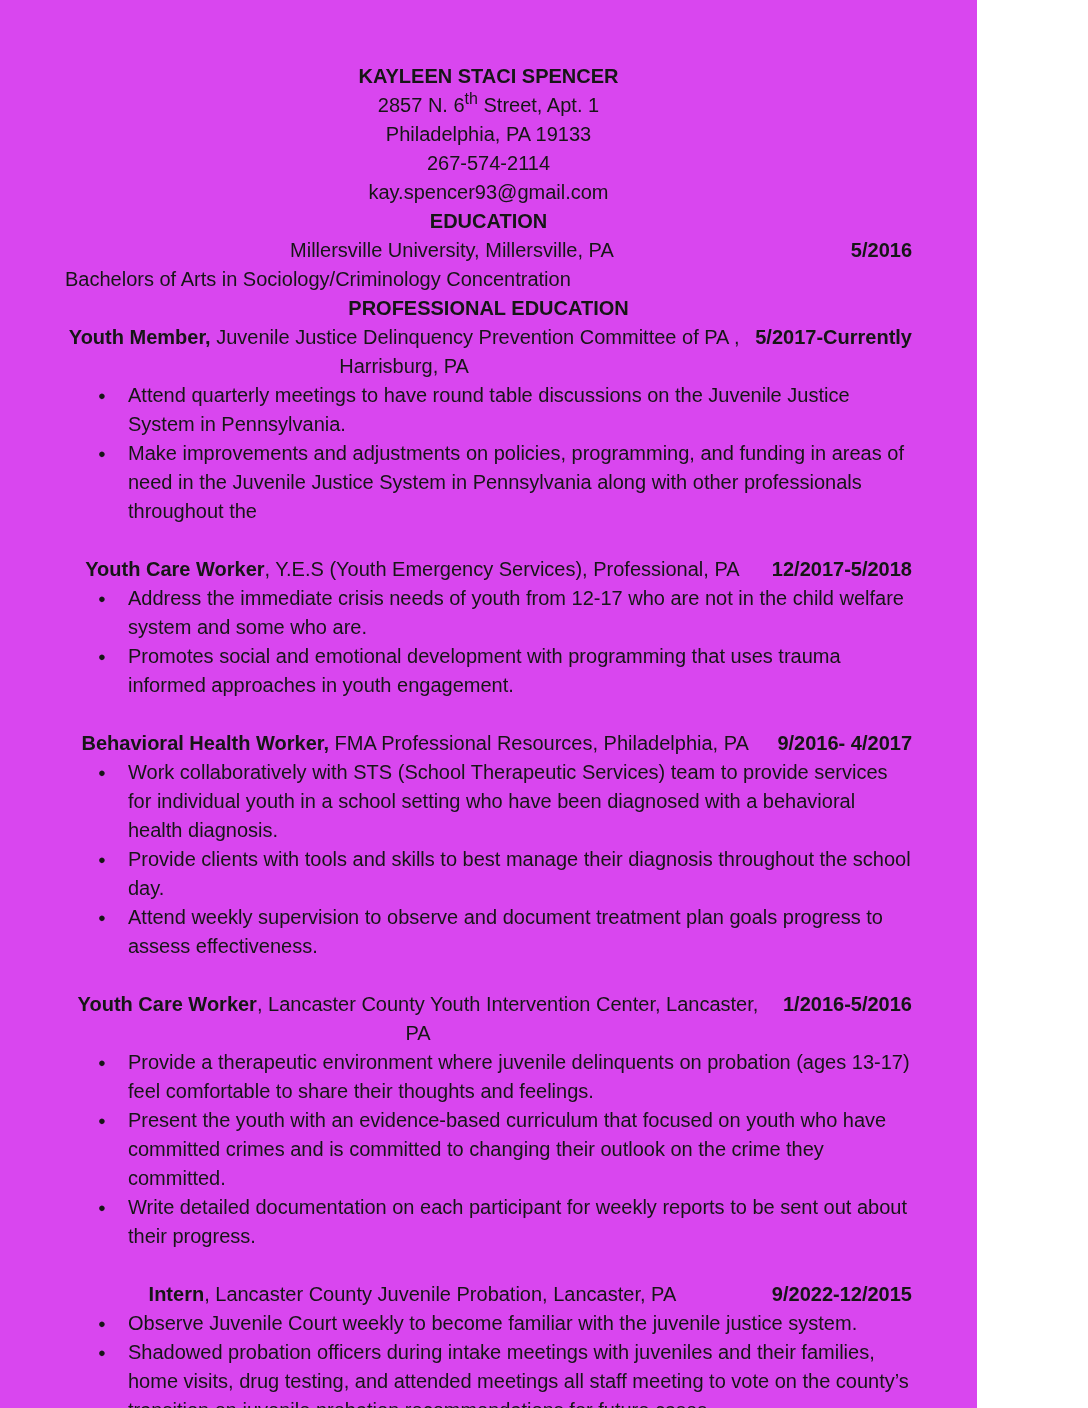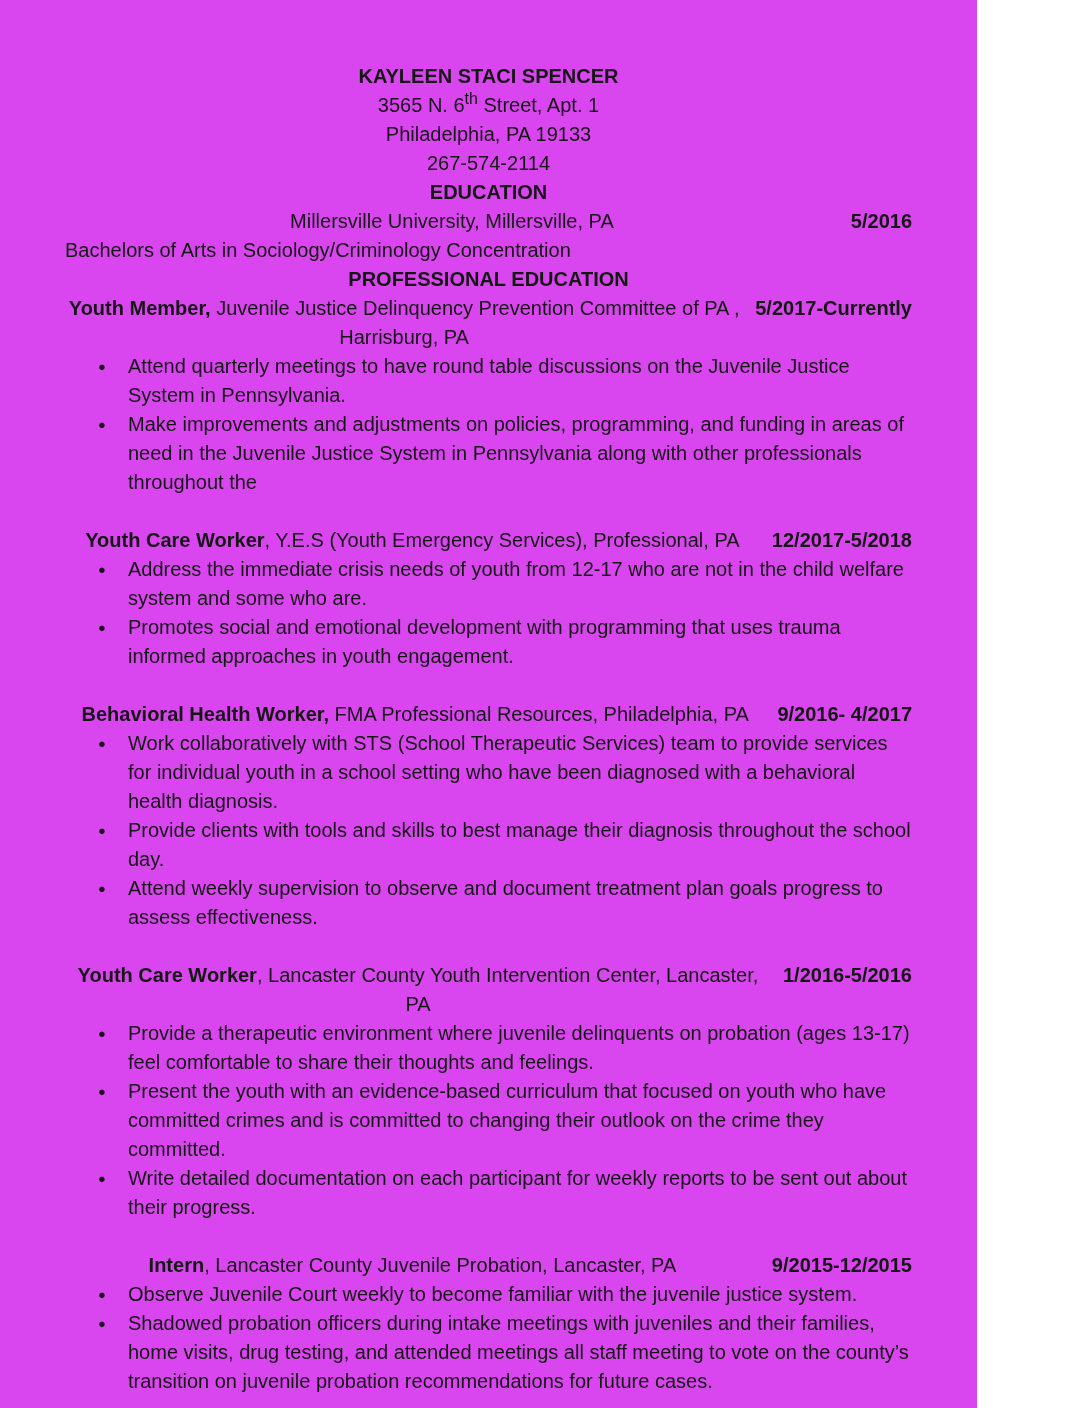--- a/index.html
+++ b/index.html
@@ -57,23 +57,24 @@
   }
   .bullet-text { flex: 1 1 auto; }
 </style>
 </head>
 <body>
 
 <div class="page">
 
   <header class="contact-block">
     <div class="name-line">KAYLEEN STACI SPENCER</div>
-    <div><span>3565 N. 6</span><sup class="ord">th</sup><span> Street, Apt. 1</span></div>
+    <div><span>2857 N. 6</span><sup class="ord">th</sup><span> Street, Apt. 1</span></div>
     <div>Philadelphia, PA 19133</div>
     <div>267-574-2114</div>
+    <div>kay.spencer93@gmail.com</div>
   </header>
 
   <section class="section">
     <h2 class="section-heading">EDUCATION</h2>
     <div class="row">
       <span class="row-left">Millersville University, Millersville, PA</span>
       <span class="row-date">5/2016</span>
     </div>
     <div>Bachelors of Arts in Sociology/Criminology Concentration</div>
   </section>
@@ -153,21 +154,21 @@
         <div class="bullet-item">
           <span class="bullet-glyph">●</span>
           <span class="bullet-text">Write detailed documentation on each participant for weekly reports to be sent out about their progress.</span>
         </div>
       </div>
     </article>
 
     <article class="job">
       <div class="row">
         <span class="row-left"><b>Intern</b><span>, Lancaster County Juvenile Probation,  Lancaster, PA</span></span>
-        <span class="row-date">9/2015-12/2015</span>
+        <span class="row-date">9/2022-12/2015</span>
       </div>
       <div class="bullets">
         <div class="bullet-item">
           <span class="bullet-glyph">●</span>
           <span class="bullet-text">Observe Juvenile Court weekly to become familiar with the juvenile justice system.</span>
         </div>
         <div class="bullet-item">
           <span class="bullet-glyph">●</span>
           <span class="bullet-text">Shadowed probation officers during intake meetings with juveniles and their families, home visits, drug testing, and attended meetings all staff meeting to vote on the county’s transition on juvenile probation recommendations for future cases.</span>
         </div>

